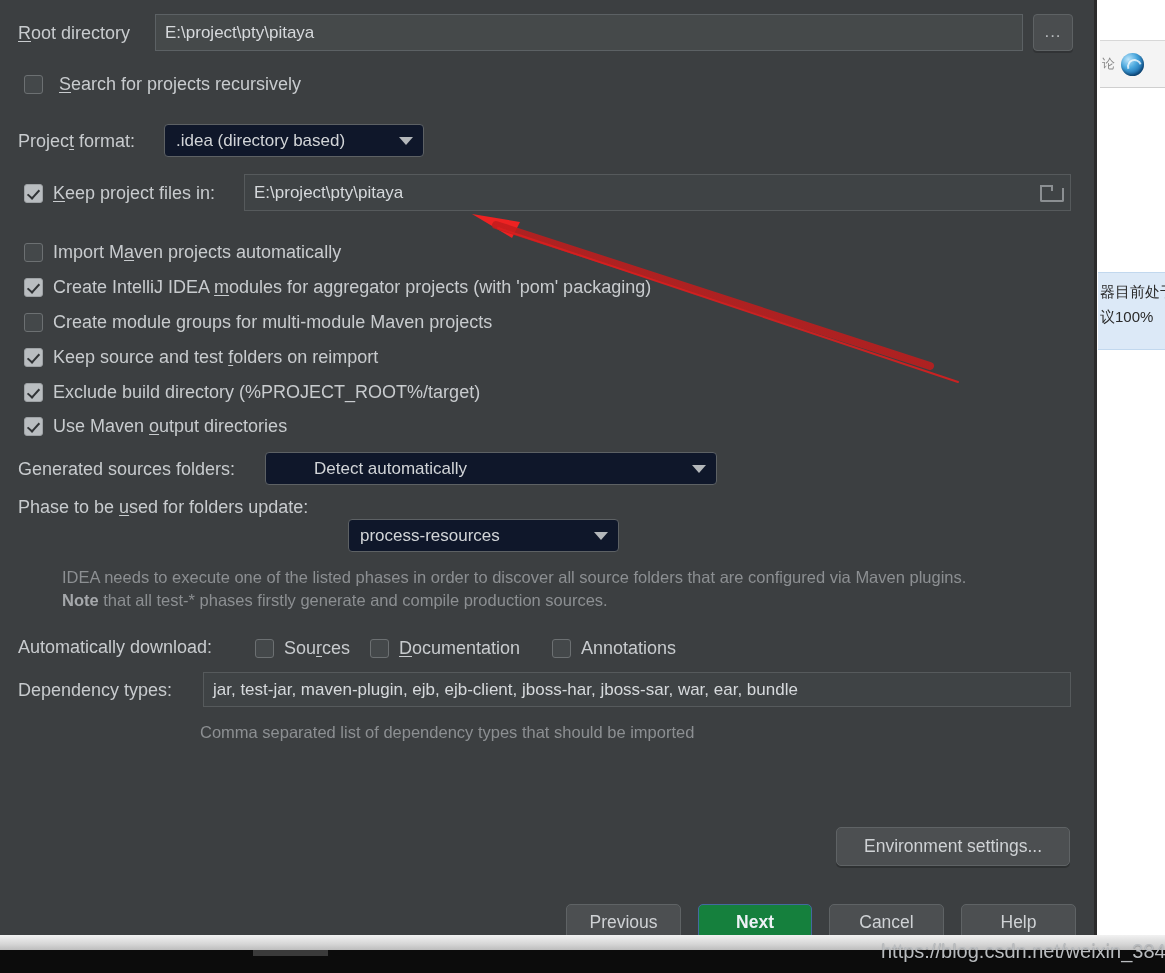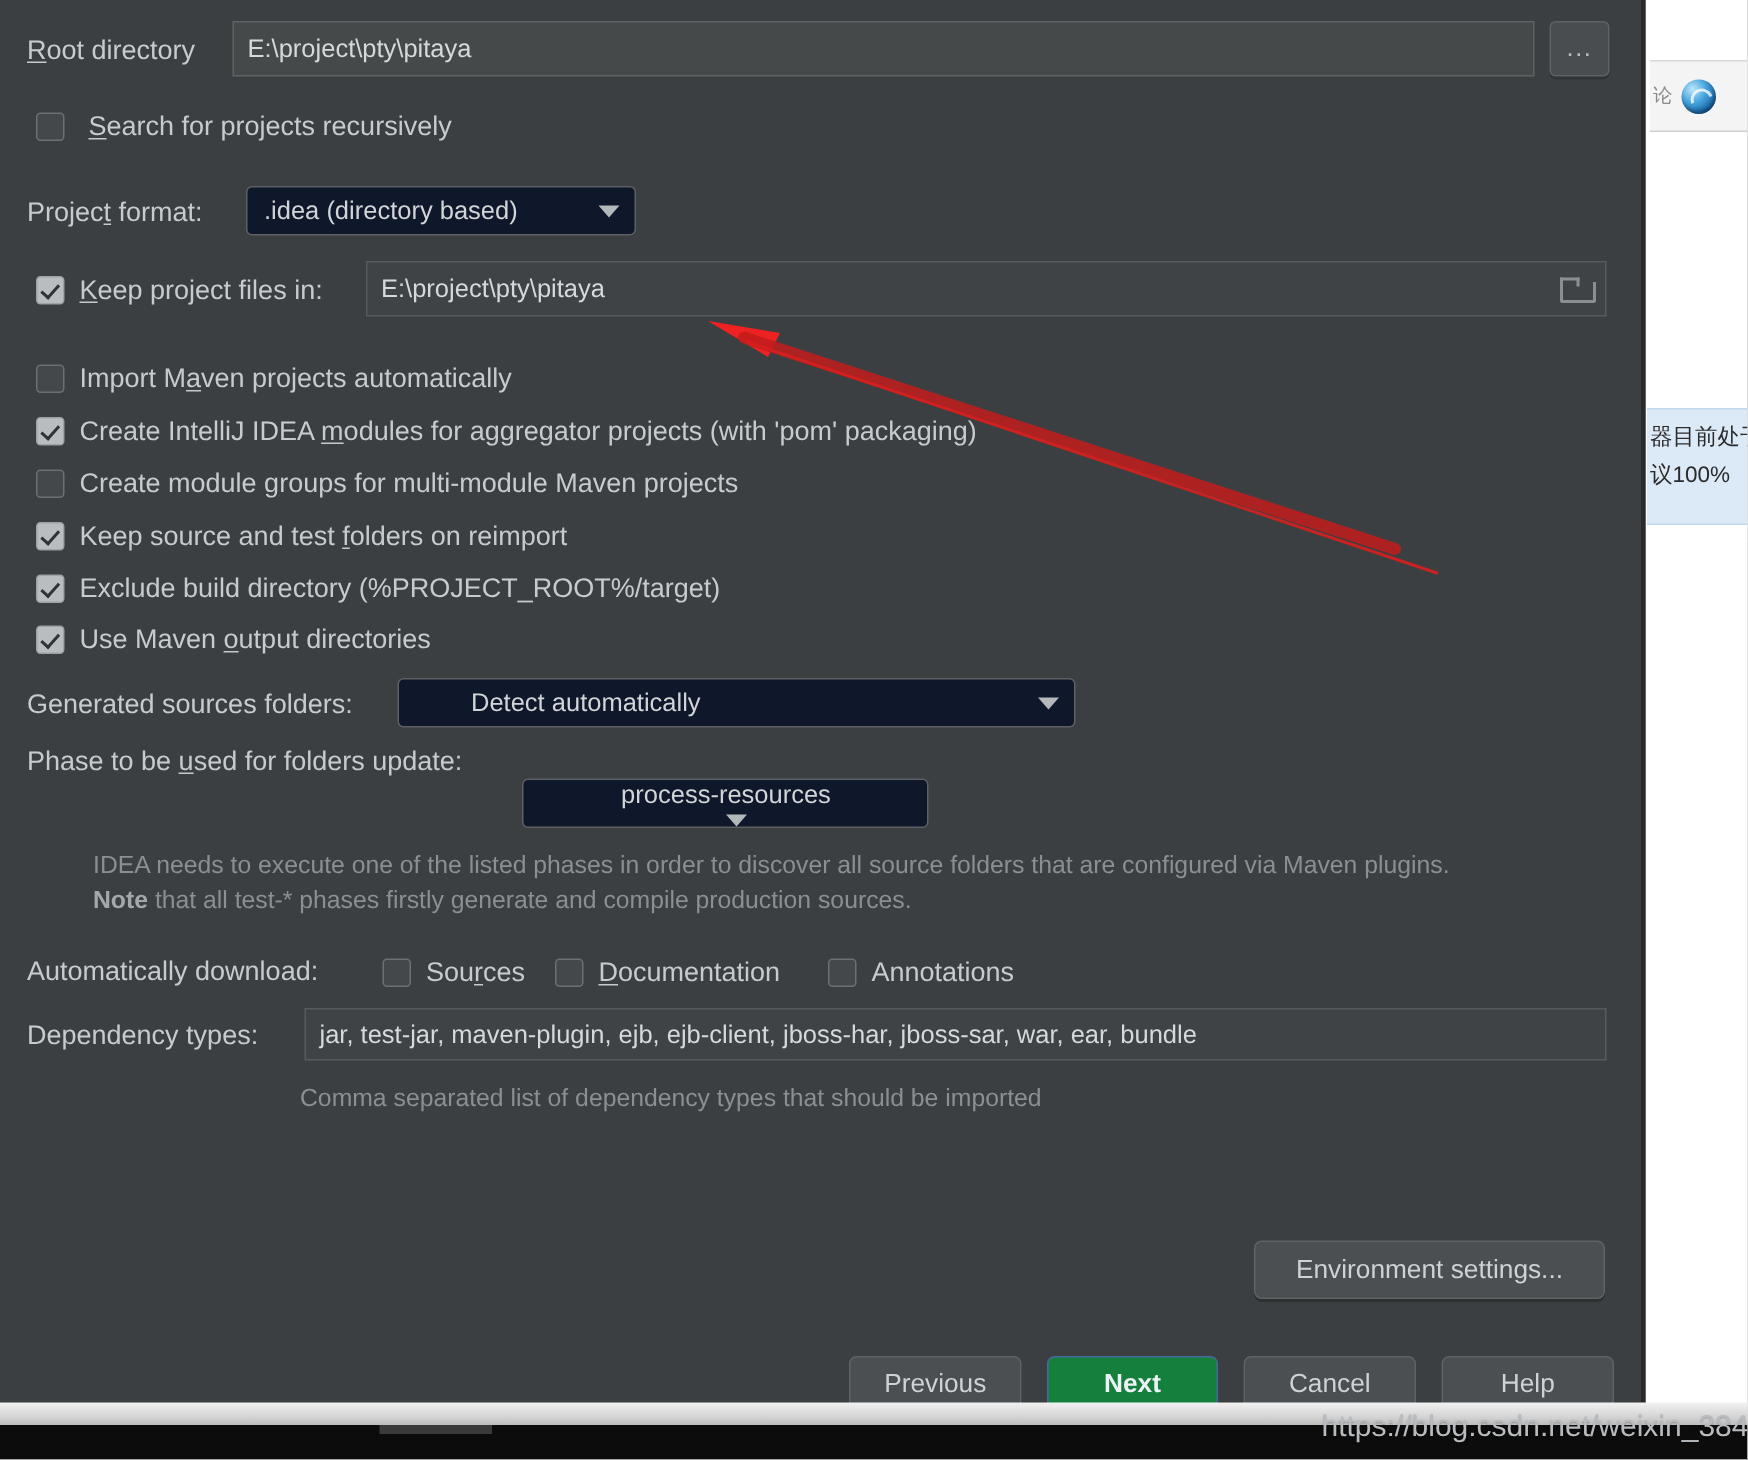--- a/index.html
+++ b/index.html
@@ -379,21 +379,21 @@
       <span class="lbl">Use Maven <span class="mn">o</span>utput directories</span>
     </div>
 
     <div class="row lbl" style="left:18px; top:458px;">Generated sources folders:</div>
     <div class="row combo" style="left:265px; top:452px; width:452px; height:33px;padding-left:48px;">
       <span>Detect automatically</span>
       <span class="arrow"></span>
     </div>
 
     <div class="row lbl" style="left:18px; top:496px;">Phase to be <span class="mn">u</span>sed for folders update:</div>
-    <div class="row combo" style="left:348px; top:519px; width:271px; height:33px; position:absolute; top:519px;flex-direction:column;">
+    <div class="row combo" style="left:348px; top:519px; width:271px; height:33px; position:absolute; top:519px;">
       <span>process-resources</span>
       <span class="arrow"></span>
     </div>
 
     <div class="row hint" style="left:62px; top:566px;">IDEA needs to execute one of the listed phases in order to discover all source folders that are configured via Maven plugins.</div>
     <div class="row hint" style="left:62px; top:589px;">
       <b>Note</b><span> that all test-* phases firstly generate and compile production sources.</span>
     </div>
 
     <div class="row lbl" style="left:18px; top:636px;">Automatically download:</div>

